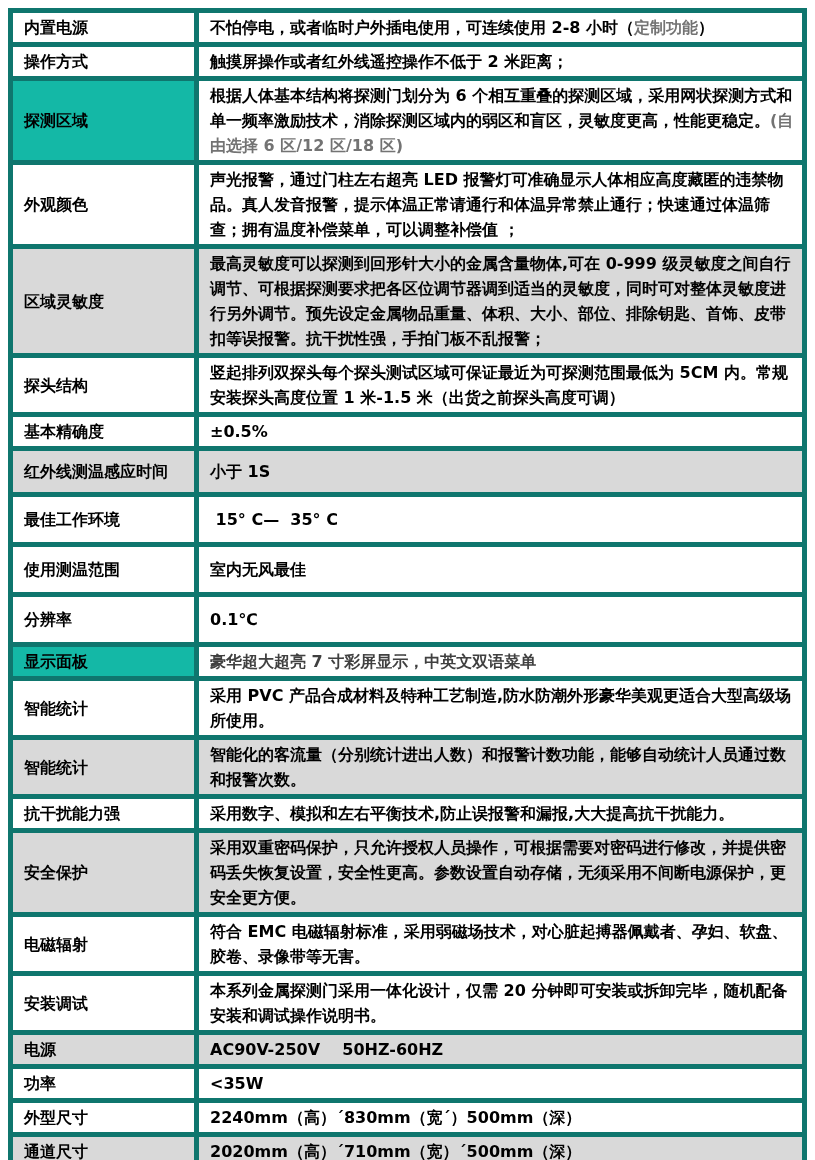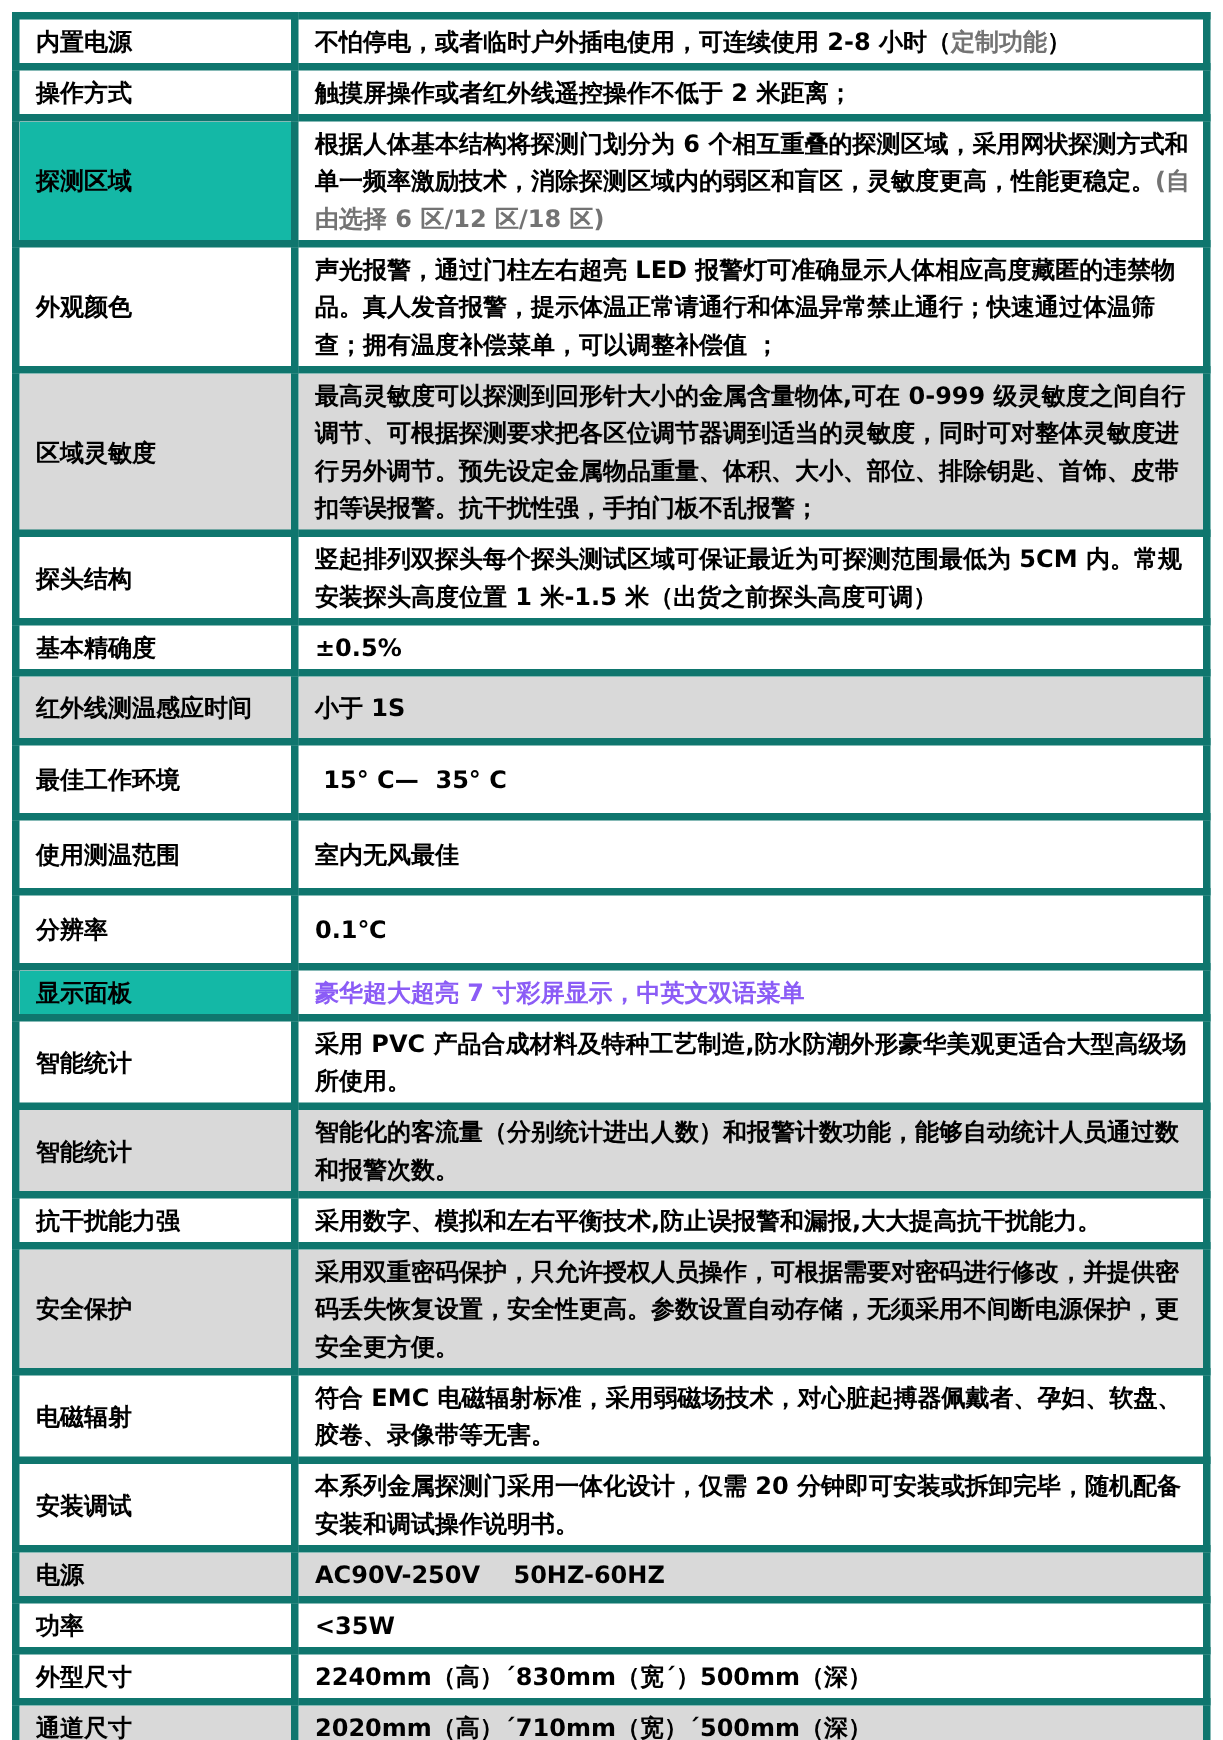--- a/index.html
+++ b/index.html
@@ -34,21 +34,21 @@
     overflow: hidden;
   }
   td.label-cell {
     background: #ffffff;
   }
   td.value-cell {
     white-space: pre-wrap;
   }
   tr.shade td { background: #d9d9d9; }
   tr.shade-label td.label-cell { background: #14b8a6; }
-  td.muted { color: #8b5cf6; }
+  td.muted { color: #404040; }
   .red { color: #737373; }
   tr.tall td { padding-top: 10px; padding-bottom: 10px; }
   tr.tall-sm td { padding-top: 8px; padding-bottom: 8px; }
 </style>
 </head>
 <body>
 
 <div class="page">
   <table class="spec-table">
     <colgroup>

